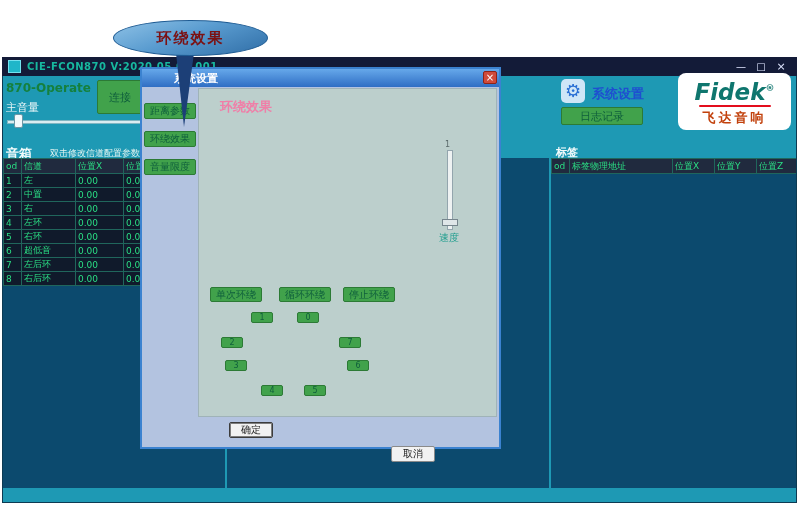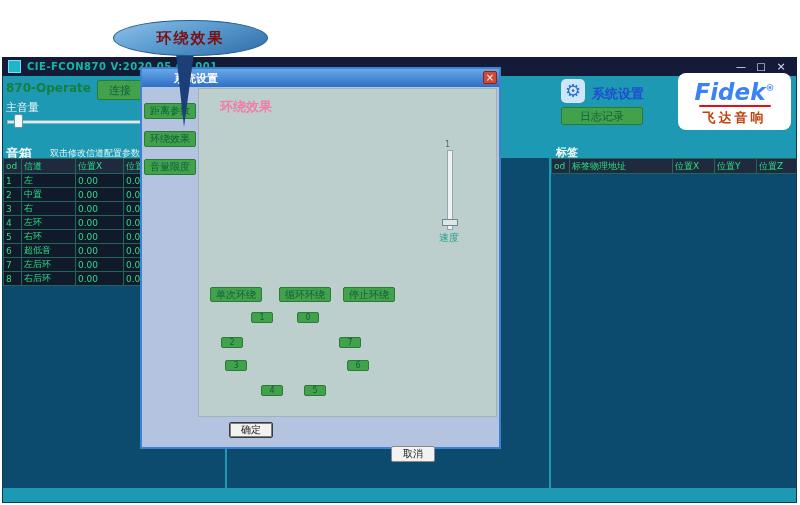--- a/index.html
+++ b/index.html
@@ -12,34 +12,34 @@
   .titlebar{left:2px;top:57px;width:795px;height:19px;background:#131b38;display:flex;align-items:center;padding:0 6px;}
   .app-icon{width:11px;height:11px;background:#1fb6c9;border:1px solid #74e2ef;margin-right:6px;}
   .win-title{color:#17b89f;font-size:10px;font-weight:bold;letter-spacing:.5px;flex:1;white-space:nowrap;}
   .win-btn{color:#dfe6ff;font-size:10px;width:20px;height:15px;line-height:15px;text-align:center;cursor:default;}
   .win-btn.close{font-size:11px;}
 
   
   .operate-label{left:6px;top:81px;color:#15803d;font-size:12px;font-weight:bold;}
   .btn-green{background:#41a24b;border:1px solid #2c7a35;color:#0f5f3c;border-radius:2px;
              display:flex;align-items:center;justify-content:center;font-size:10px;cursor:pointer;}
-  .connect-btn{left:97px;top:80px;width:46px;height:20px;font-size:11px;}
+  .connect-btn{left:97px;top:80px;width:46px;height:34px;font-size:11px;}
   .volume-label{left:6px;top:100px;color:#eef8fa;font-size:11px;}
   .vol-track{left:7px;top:120px;width:178px;height:4px;background:#d9edf1;border:1px solid #7fb6c2;}
   .vol-thumb{left:14px;top:114px;width:9px;height:14px;background:#f2fafc;border:1px solid #6d97a5;border-radius:2px;cursor:pointer;}
 
   .gear-wrap{left:561px;top:79px;width:24px;height:24px;background:#cfe6f7;border-radius:5px;
              display:flex;align-items:center;justify-content:center;}
   .gear-glyph{color:#2a6fd4;font-size:18px;line-height:18px;}
   .sys-label{left:592px;top:85px;color:#1e4fd0;font-size:13px;font-weight:bold;}
   .log-btn{left:561px;top:107px;width:82px;height:18px;font-size:11px;}
 
   .logo-box{left:678px;top:73px;width:113px;height:57px;background:#ffffff;border-radius:8px;
             display:flex;flex-direction:column;align-items:center;justify-content:center;}
-  .logo-name{color:#3b82f6;font-size:23px;font-weight:bold;font-style:italic;line-height:24px;}
+  .logo-name{color:#0f766e;font-size:23px;font-weight:bold;font-style:italic;line-height:24px;}
   .logo-reg{font-size:9px;vertical-align:super;font-style:normal;}
   .logo-swoosh{width:72px;height:2px;background:#e30d1c;border-radius:2px;margin:1px 0 2px 0;}
   .logo-cn{color:#c2410c;font-size:13px;font-weight:bold;letter-spacing:3px;}
 
   
   .sec-speaker{left:6px;top:145px;color:#f2fbfb;font-size:13px;font-weight:bold;text-align:center;}
   .sec-hint{left:50px;top:147px;color:#e2f4f0;font-size:9px;}
   .sec-tags{left:556px;top:145px;color:#f2fbfb;font-size:11px;font-weight:bold;}
 
   

